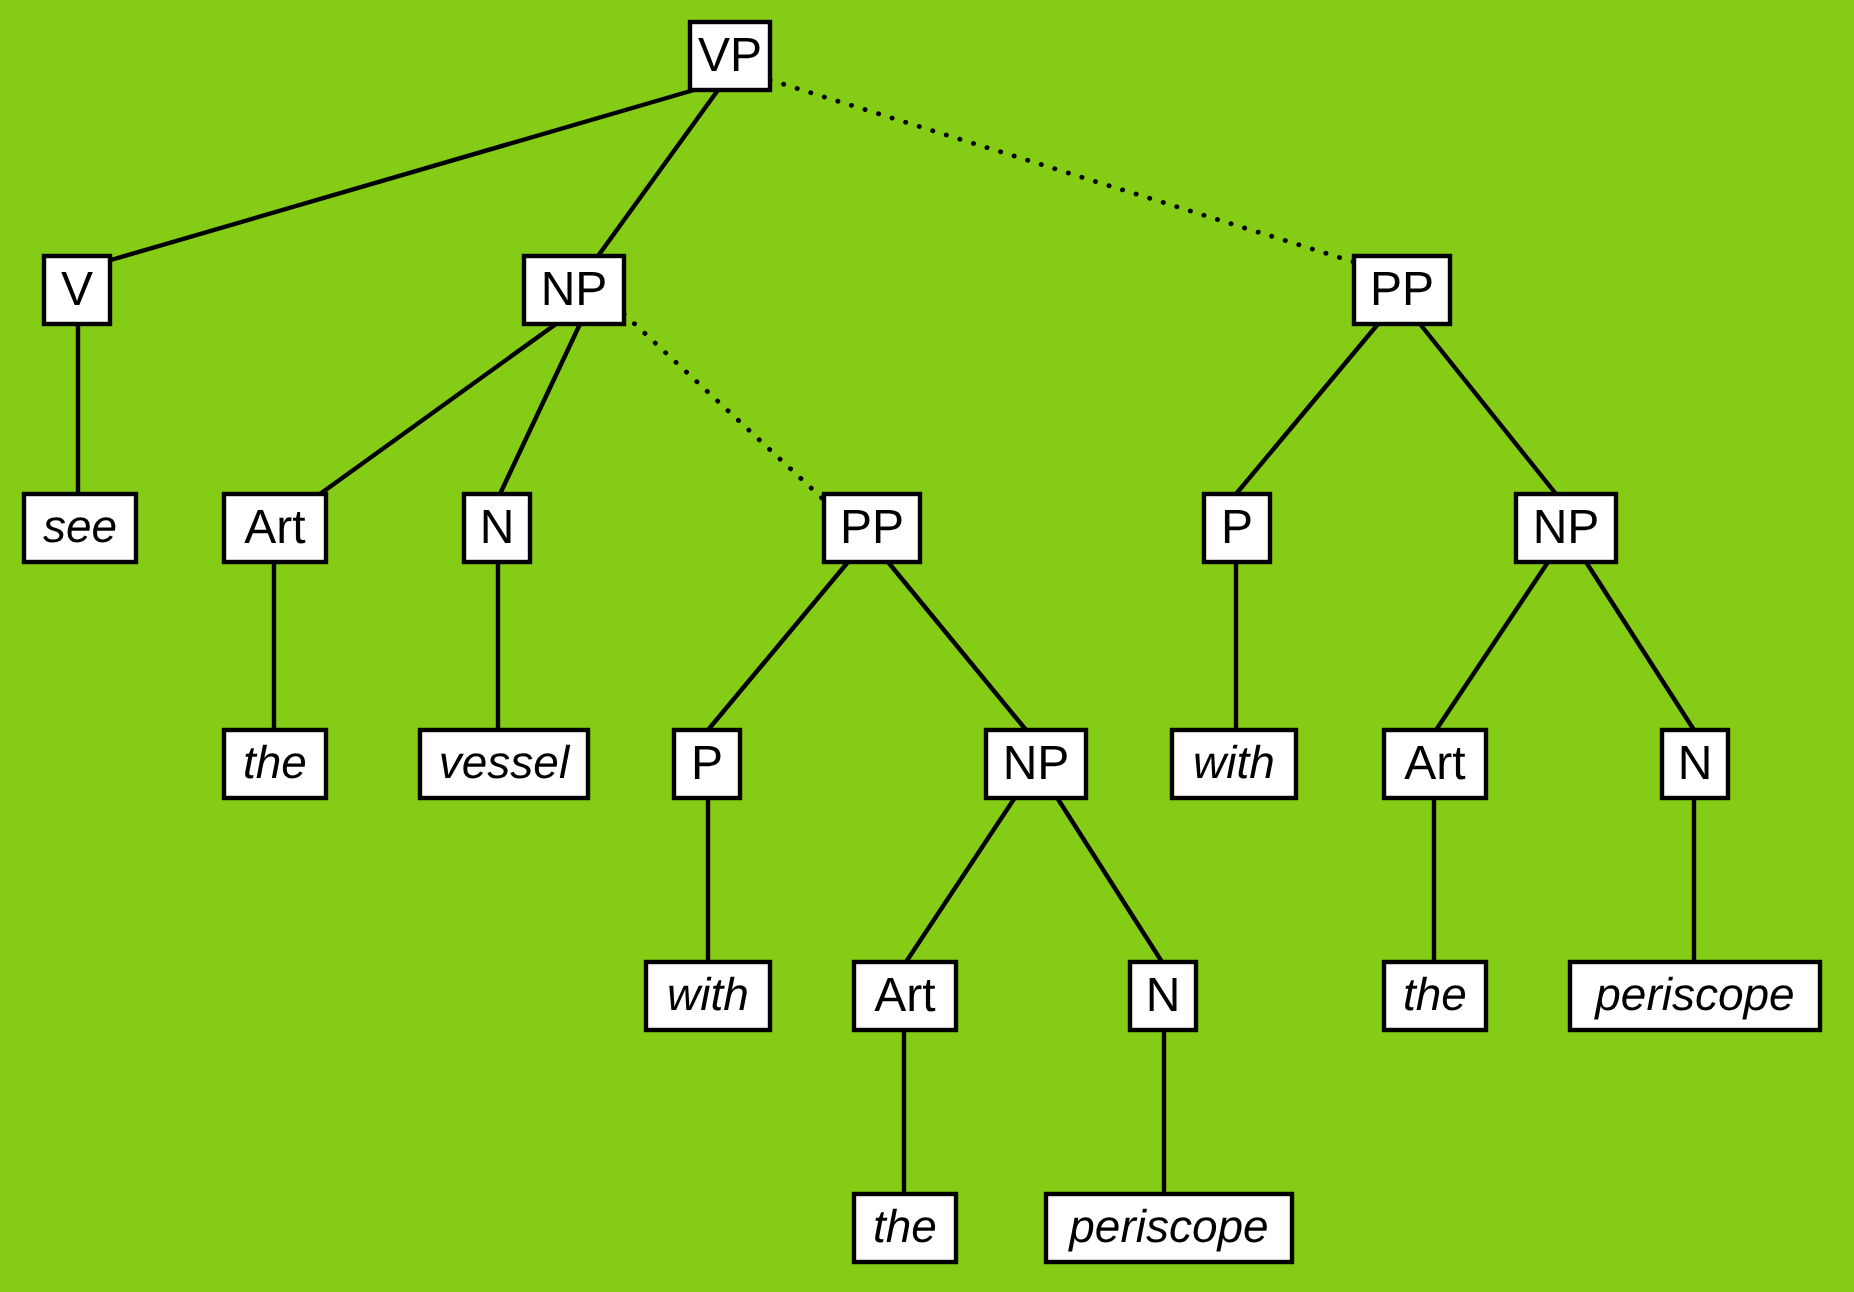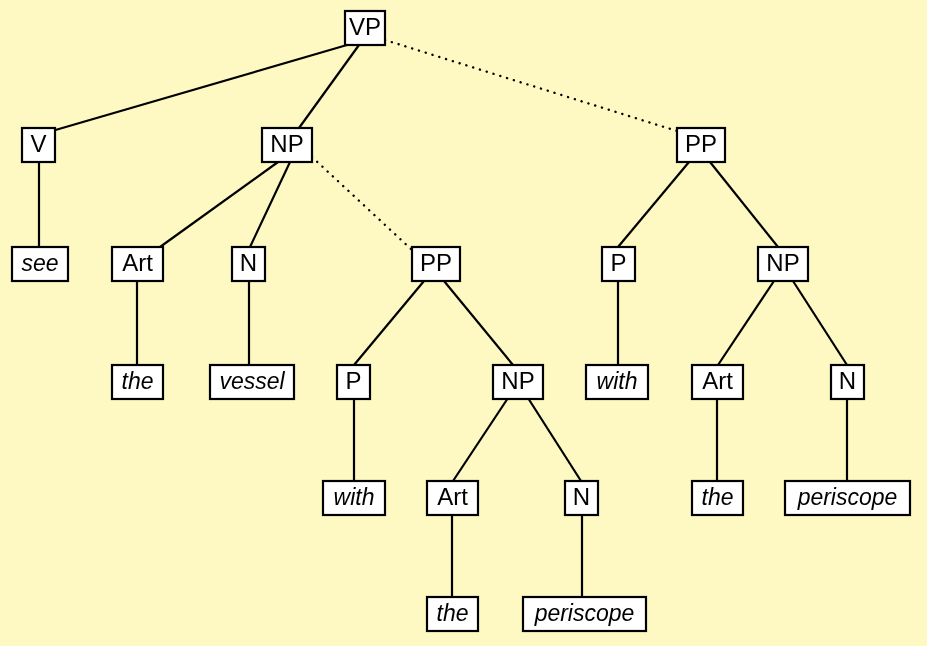--- a/index.html
+++ b/index.html
@@ -4,21 +4,21 @@
 <style>
   html, body {
     margin: 0;
     padding: 0;
     background: #ffffff;
   }
   #tree-canvas {
     width: 927px;
     height: 646px;
     position: relative;
-    background: #fef9c3;
+    background: #84cc16;
     font-family: "Liberation Sans", sans-serif;
   }
   svg#tree-svg {
     display: block;
     width: 927px;
     height: 646px;
   }
   .node-box {
     fill: #ffffff;
     stroke: #000000;

